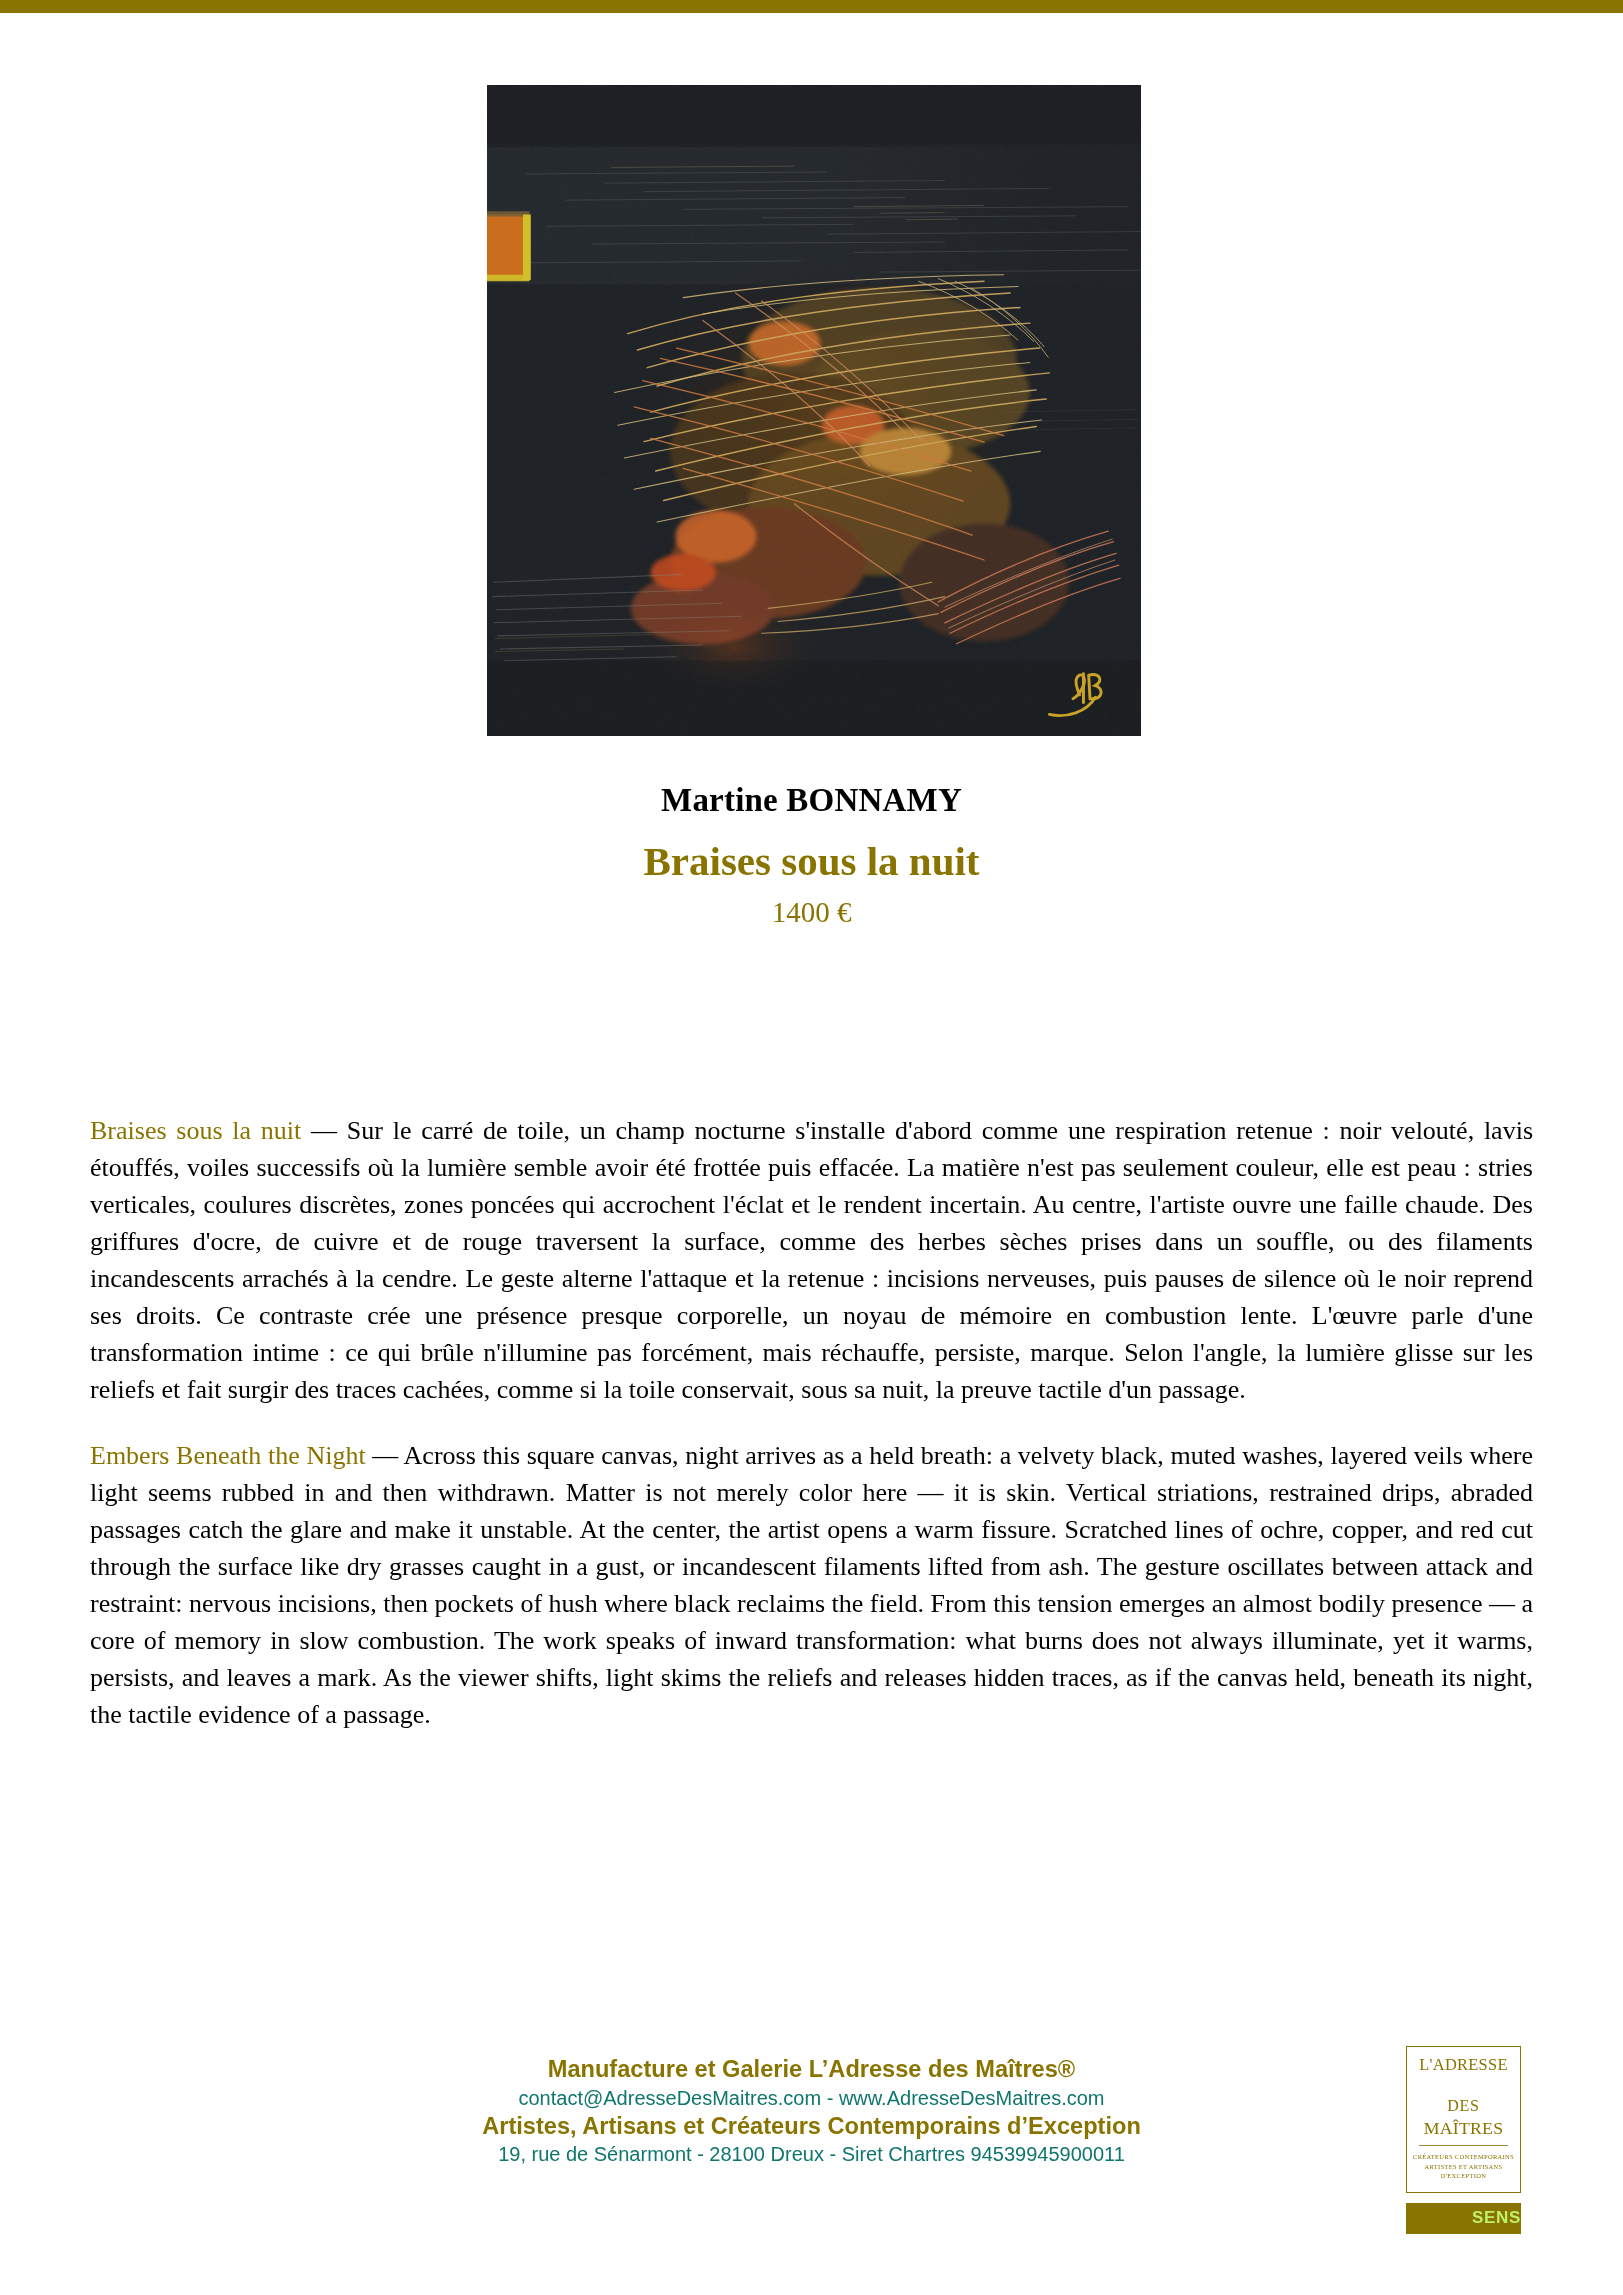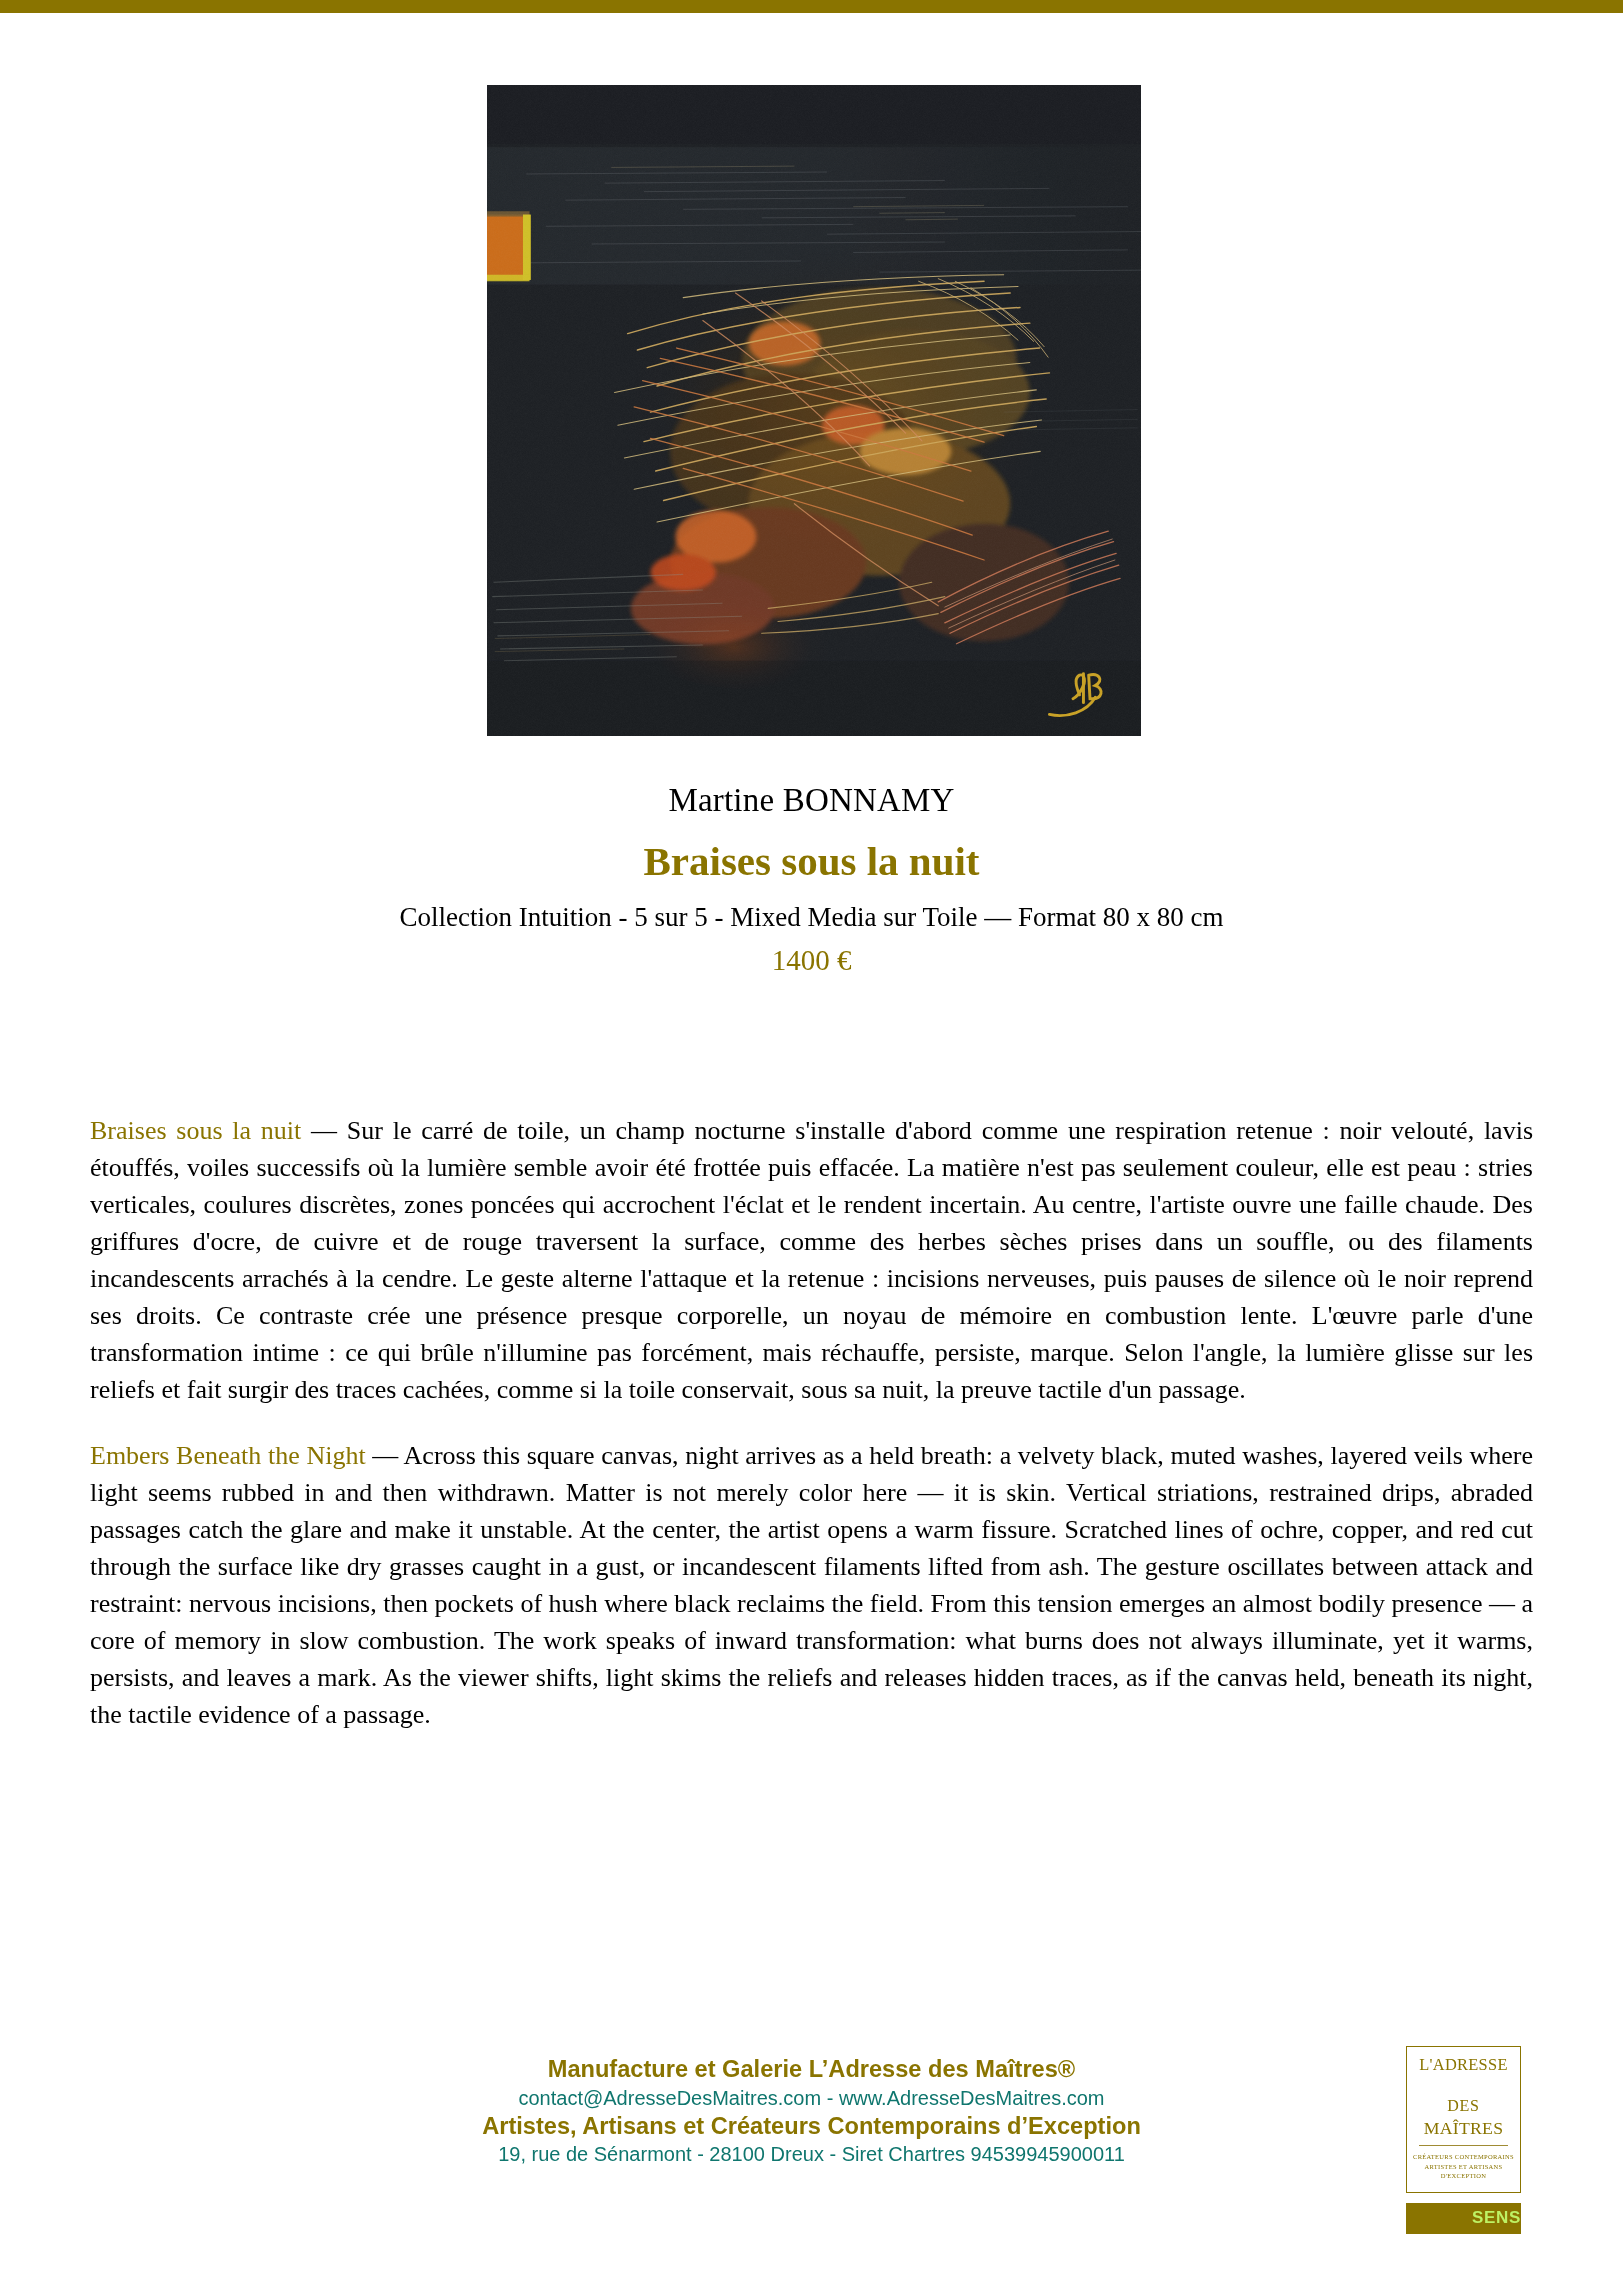--- a/index.html
+++ b/index.html
@@ -42,21 +42,21 @@
   
   .titles {
     position: absolute;
     left: 0;
     top: 782px;
     width: 1623px;
     text-align: center;
   }
   .artist-name {
     font-size: 33px;
-    font-weight: normal;
+    font-weight: bold;
     color: #000000;
     letter-spacing: 0.2px;
     line-height: 1.15;
   }
   .work-title {
     font-size: 41px;
     font-weight: bold;
     color: #8a7400;
     line-height: 1.2;
     margin-top: 17px;
@@ -356,21 +356,20 @@
       <path d="M912 900 L 912 944"></path>
       <path d="M920 902 C 936 898, 944 910, 930 918 C 944 922, 942 940, 922 938 L 920 902"></path>
       <path d="M860 962 C 886 968, 918 958, 930 936"></path>
     </g>
   </svg>
 </div>
 
 <div class="titles">
   <div class="artist-name">Martine BONNAMY</div>
   <div class="work-title">Braises sous la nuit</div>
-  <div class="work-meta">Collection Intuition - 5 sur 5 - Mixed Media sur Toile — Format 80 x 80 cm</div>
   <div class="work-price">1400 €</div>
 </div>
 
 <div class="body-copy">
   <p class="para"><span class="lead-in">Braises sous la nuit</span><span> — </span><span>Sur le carré de toile, un champ nocturne s'installe d'abord comme une respiration retenue : noir velouté, lavis étouffés, voiles successifs où la lumière semble avoir été frottée puis effacée. La matière n'est pas seulement couleur, elle est peau : stries verticales, coulures discrètes, zones poncées qui accrochent l'éclat et le rendent incertain. Au centre, l'artiste ouvre une faille chaude. Des griffures d'ocre, de cuivre et de rouge traversent la surface, comme des herbes sèches prises dans un souffle, ou des filaments incandescents arrachés à la cendre. Le geste alterne l'attaque et la retenue : incisions nerveuses, puis pauses de silence où le noir reprend ses droits. Ce contraste crée une présence presque corporelle, un noyau de mémoire en combustion lente. L'œuvre parle d'une transformation intime : ce qui brûle n'illumine pas forcément, mais réchauffe, persiste, marque. Selon l'angle, la lumière glisse sur les reliefs et fait surgir des traces cachées, comme si la toile conservait, sous sa nuit, la preuve tactile d'un passage.</span></p>
 
   <p class="para"><span class="lead-in">Embers Beneath the Night</span><span> — </span><span>Across this square canvas, night arrives as a held breath: a velvety black, muted washes, layered veils where light seems rubbed in and then withdrawn. Matter is not merely color here — it is skin. Vertical striations, restrained drips, abraded passages catch the glare and make it unstable. At the center, the artist opens a warm fissure. Scratched lines of ochre, copper, and red cut through the surface like dry grasses caught in a gust, or incandescent filaments lifted from ash. The gesture oscillates between attack and restraint: nervous incisions, then pockets of hush where black reclaims the field. From this tension emerges an almost bodily presence — a core of memory in slow combustion. The work speaks of inward transformation: what burns does not always illuminate, yet it warms, persists, and leaves a mark. As the viewer shifts, light skims the reliefs and releases hidden traces, as if the canvas held, beneath its night, the tactile evidence of a passage.</span></p>
 </div>
 
 <div class="footer">

